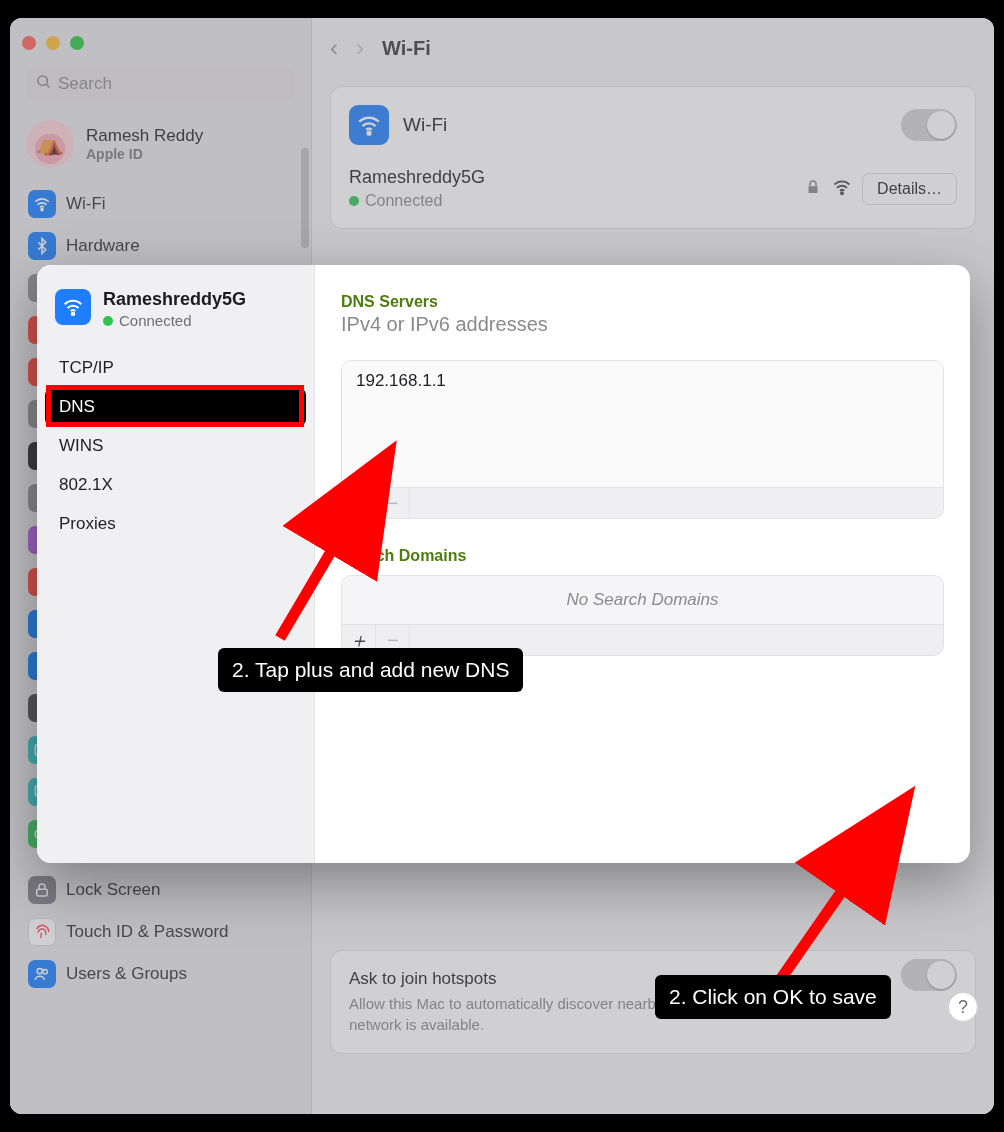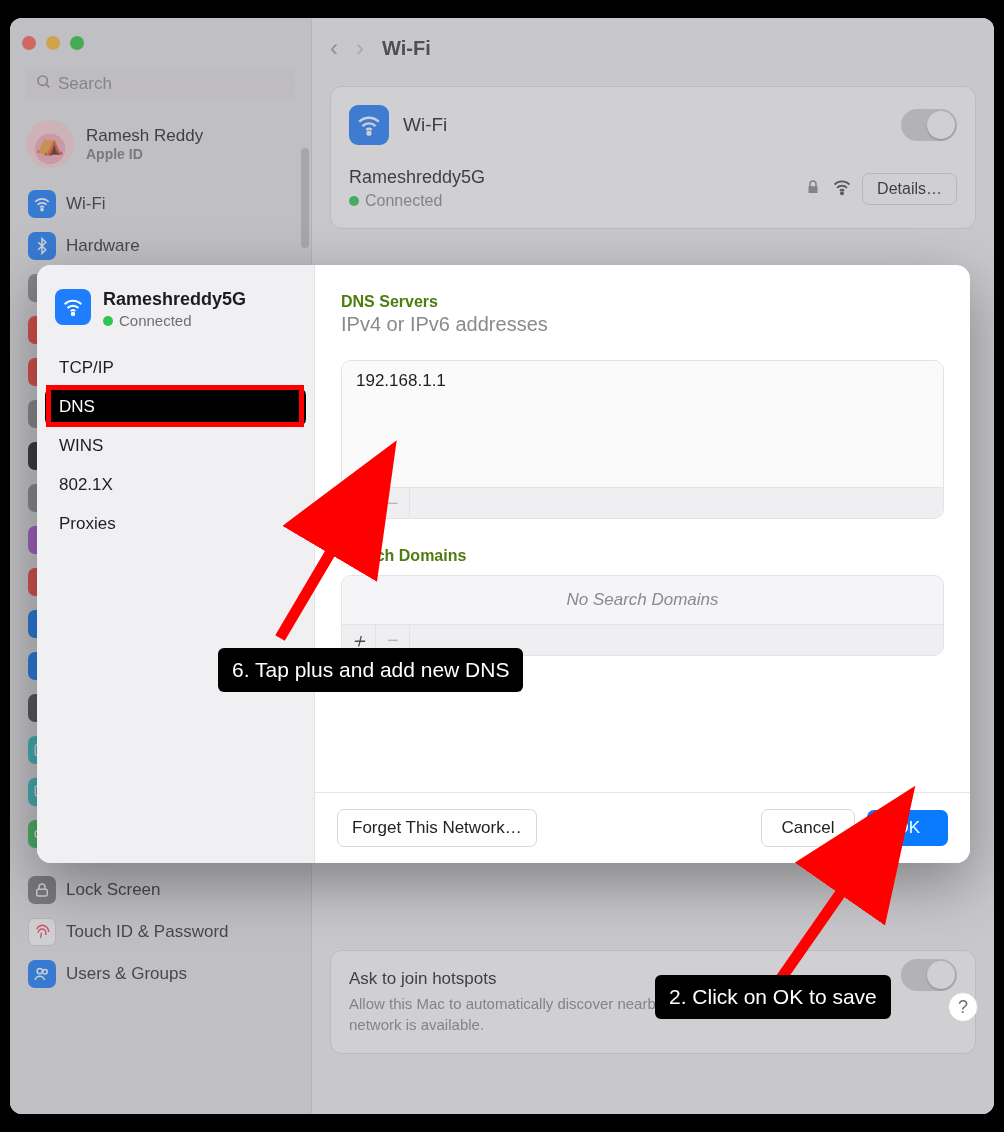--- a/index.html
+++ b/index.html
@@ -503,43 +503,37 @@
       <div class="section-title">Search Domains</div>
       <div class="listbox" style="margin-top:10px;font-style:italic;">
         <div class="placeholder-row">No Search Domains</div>
         <div class="list-toolbar">
           <div class="tb-btn">＋</div>
           <div class="tb-btn minus">−</div>
         </div>
       </div>
     </div>
 
-    <div class="sheet-footer">
-      <button class="forget-btn">Forget This Network…</button>
-      <div class="spacer"></div>
-      <button class="cancel-btn">Cancel</button>
-      <button class="ok-btn">OK</button>
-    </div>
   </div>
 </div>
 
 <div class="dns-highlight" style="left:46px; top:385px; width:258px; height:42px;"></div>
 
 <div class="arrow" style="left:260px; top:498px;">
   <svg width="120" height="160">
     <defs>
         <marker id="ah1" markerWidth="12" markerHeight="12" refX="4" refY="5" orient="auto">
           <polygon points="0,0 12,5 0,10" fill="#ff0000"></polygon>
         </marker>
       </defs>
     <line x1="20" y1="140" x2="92" y2="18" stroke="#ff0000" stroke-width="11" marker-end="url(#ah1)"></line>
   </svg>
 </div>
 
-<div class="annotation" style="left:218px; top:648px;">6. Tap plus and add new DNS</div>
+<div class="annotation" style="left:218px; top:648px;">2. Tap plus and add new DNS</div>
 
 <div class="arrow" style="left:760px; top:840px;">
   <svg width="160" height="160">
     <defs>
         <marker id="ah2" markerWidth="12" markerHeight="12" refX="4" refY="5" orient="auto">
           <polygon points="0,0 12,5 0,10" fill="#ff0000"></polygon>
         </marker>
       </defs>
     <line x1="20" y1="140" x2="105" y2="18" stroke="#ff0000" stroke-width="11" marker-end="url(#ah2)"></line>
   </svg>

